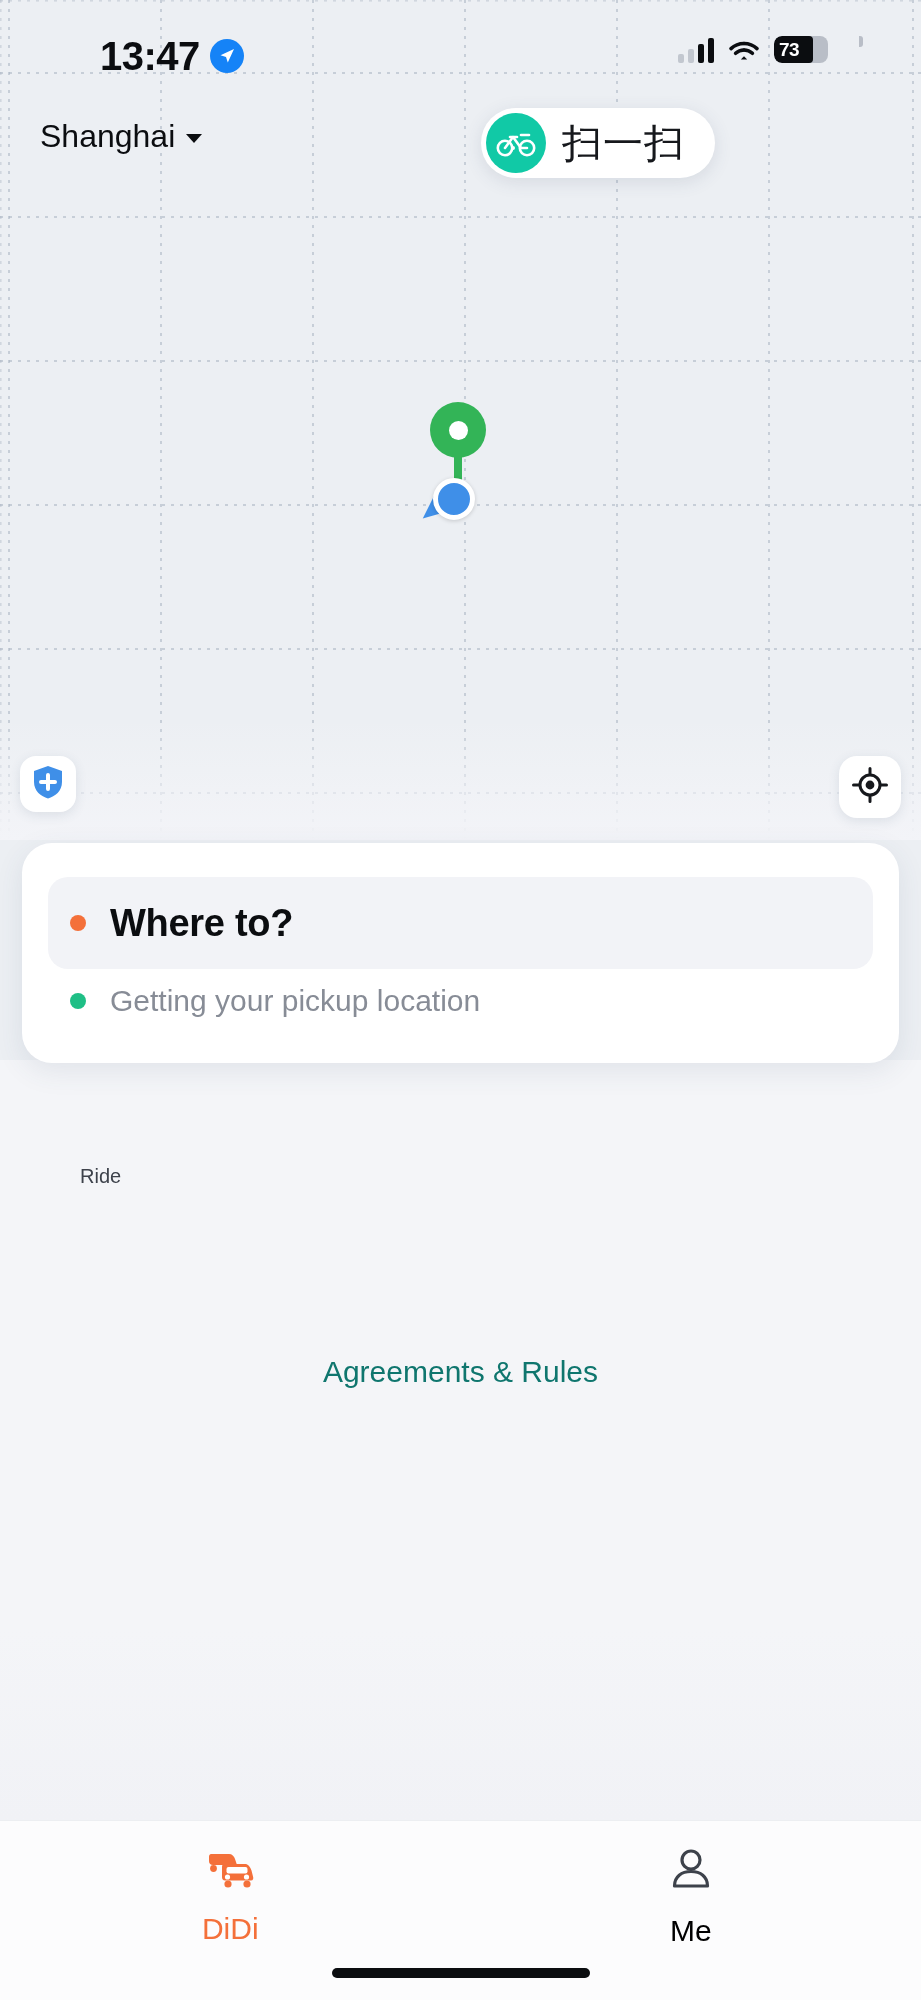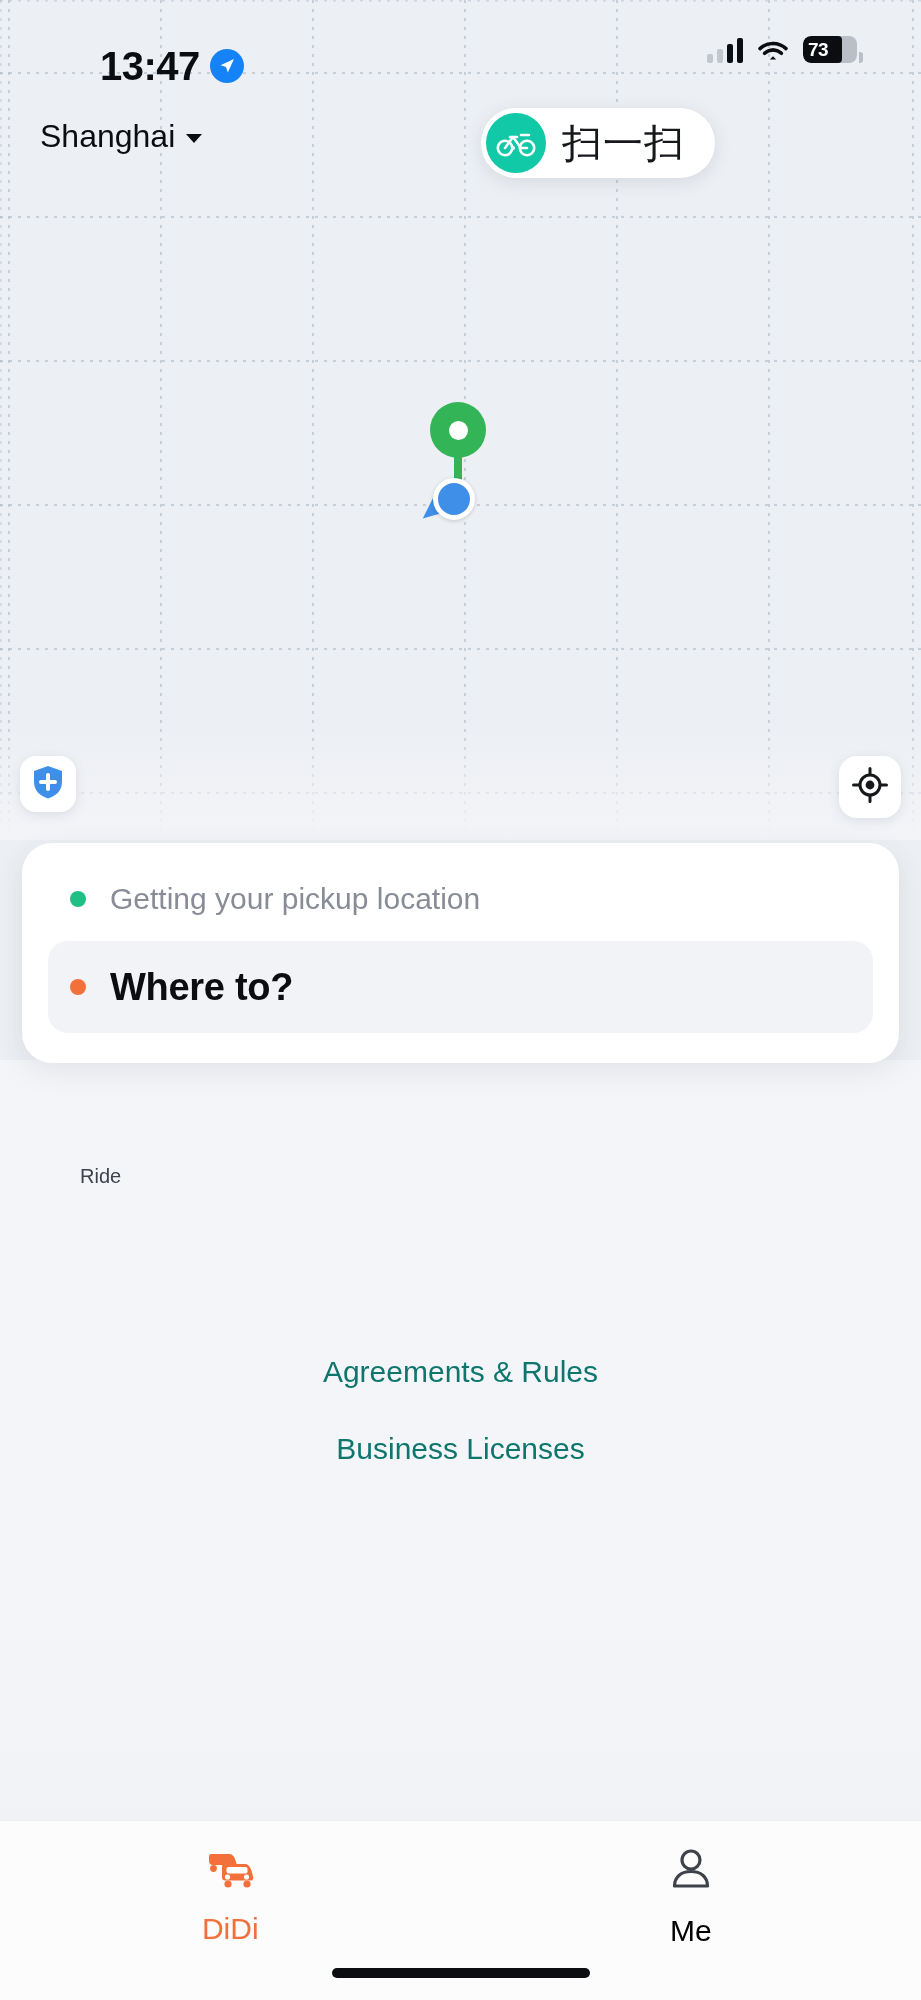--- a/index.html
+++ b/index.html
@@ -50,21 +50,21 @@
     position:absolute; left:0; right:0; bottom:0; height:120px;
     background:linear-gradient(to bottom, rgba(236,239,243,0) 0%, rgba(243,244,248,1) 100%);
   }
 
   
   #statusbar {
     position:absolute; left:0; top:0; width:921px; height:100px;
     display:flex; align-items:center; z-index:30;
   }
   #sb-left {
-    position:absolute; left:100px; top:46px;
+    position:absolute; left:100px; top:36px;
     display:flex; align-items:center; gap:10px;
   }
   #sb-time {
     font-size:40px; font-weight:700; color:#0b0d10;
     letter-spacing:-0.5px; line-height:1;
   }
   #loc-arrow {
     width:34px; height:34px; border-radius:50%;
     background:#1583f7; position:relative; flex:none;
   }
@@ -92,21 +92,21 @@
   .battery .pct {
     position:absolute; left:0; top:0; width:100%; height:100%;
     display:flex; align-items:center; justify-content:flex-start;
     padding-left:5px;
     font-size:19px; font-weight:700; color:#fff; letter-spacing:-0.5px;
   }
   .battery-cap {
     width:4px; height:11px; background:#b9bec7;
     border-radius:0 3px 3px 0; margin-left:2px;
   }
-  .batt-wrap { display:flex; align-items:flex-end; }
+  .batt-wrap { display:flex; align-items:flex-start;gap:29px; }
 
   
   #header {
     position:absolute; left:0; top:104px; width:737px; height:80px; z-index:25;
   }
   #city {
     position:absolute; left:40px; top:14px;
     display:flex; align-items:center; gap:11px;
     font-size:32px; color:#0b0d10; font-weight:400;
   }
@@ -359,36 +359,35 @@
     <span>
       <svg width="36" height="36" viewBox="0 0 36 36">
         <circle cx="18" cy="18" r="10" stroke="#16181c" stroke-width="3" fill="none"></circle>
         <circle cx="18" cy="18" r="4.4" fill="#16181c"></circle>
         <path d="M18 1.5 V7 M18 29 V34.5 M1.5 18 H7 M29 18 H34.5" stroke="#16181c" stroke-width="3" stroke-linecap="round"></path>
       </svg>
     </span>
   </div>
 
   <div id="search-card">
+    <div id="dest-row">
+      <span class="marker-dot orange"></span>
+      <span id="dest-text">Where to?</span>
+    </div>
     <div id="pickup-row">
       <span class="marker-dot green"></span>
       <span id="pickup-text">Getting your pickup location</span>
     </div>
-    <div id="dest-row">
-      <span class="marker-dot orange"></span>
-      <span id="dest-text">Where to?</span>
-    </div>
   </div>
 
   <div id="below"></div>
   <div id="ride-label">Ride</div>
 
   <div id="legal">
     <div class="legal-link">Agreements &amp; Rules</div>
-    <div class="legal-link">Business Licenses</div>
   </div>
 
   <div id="tabbar">
     <div class="tab active">
       <span>
         <svg width="58" height="42" viewBox="0 0 58 42">
           <path d="M10 7 H28 C31 7 33 9 34 12 L36 18 H12 C9.5 18 8 16.5 8 14 V9.5 C8 8 9 7 10 7 Z" fill="#f4703a"></path>
           <circle cx="12.5" cy="21.5" r="3.4" fill="#f4703a"></circle>
           <path d="M23 17 H44 C47 17 49 19.5 50.5 23.5 L52 29.5 C52.8 31.5 52 33.5 50 33.5 H24 C22 33.5 21 32 21 30 V20 C21 18 21.8 17 23 17 Z" fill="#f4703a"></path>
           <rect x="25.5" y="20" width="21" height="6.5" rx="2" fill="#ffffff"></rect>

